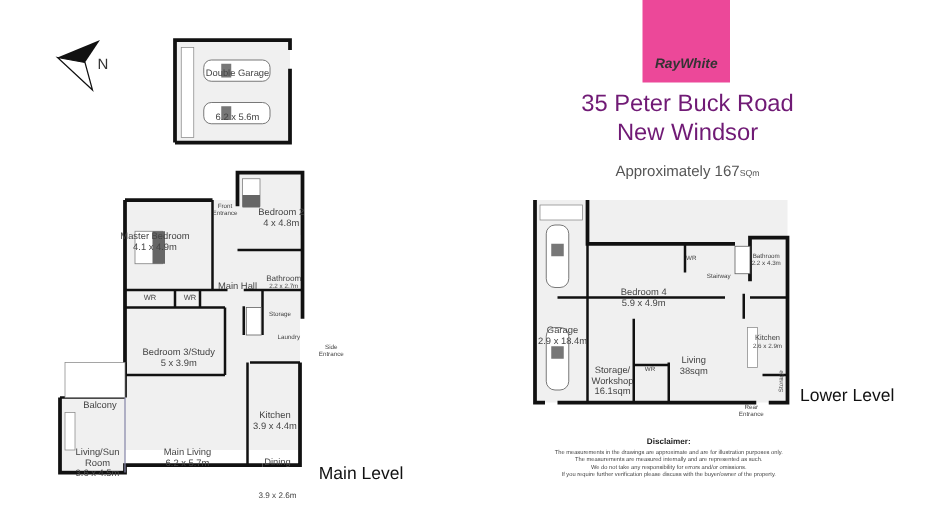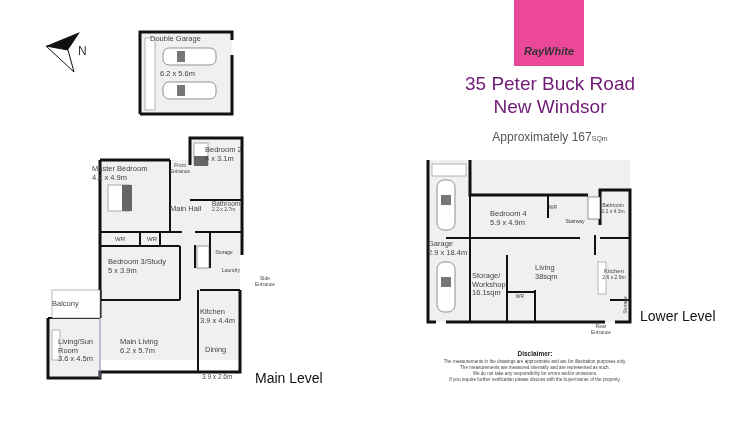--- a/index.html
+++ b/index.html
@@ -1,19 +1,19 @@
 <!DOCTYPE html>
 <html><head>
 <meta charset="utf-8">
 <style>
   * { box-sizing: border-box; margin: 0; padding: 0; }
   html, body { width: 748px; height: 421px; background: #ffffff; overflow: hidden; }
   body { position: relative; font-family: "Liberation Sans", sans-serif; color: #222; }
   .abs { position: absolute; }
-  .room-label { position: absolute; font-size: 7.5px; color: #444; line-height: 1.15; white-space: nowrap; }
+  .room-label { position: absolute; font-size: 7.5px; color: #444; text-align: center; line-height: 1.15; white-space: nowrap; margin-top: 20px; }
   .tiny { font-size: 5px; color: #444; position: absolute; text-align: center; line-height: 1.1; white-space: nowrap; }
   .logo { position: absolute; left: 514px; top: 0; width: 70px; height: 66px; background: #ec4899; }
   .logo span { position: absolute; left: 0; right: 0; top: 45px; text-align: center; font-size: 11px; font-weight: bold; font-style: italic; color: #333; }
   .addr { position: absolute; left: 440px; width: 220px; text-align: center; font-size: 19px; color: #701a75; }
   .approx { position: absolute; left: 440px; width: 220px; top: 130px; text-align: center; font-size: 12px; color: #555; }
   .approx small { font-size: 7px; }
   .level { position: absolute; font-size: 14px; color: #111; }
   .disclaimer { position: absolute; left: 410px; width: 250px; top: 350px; text-align: center; font-size: 4.6px; color: #444; line-height: 1.35; }
   .disclaimer b { display: block; font-size: 6.5px; color: #222; }
 </style>
@@ -85,21 +85,21 @@
   <rect x="52" y="330" width="8" height="30" fill="#fff" stroke="#888" stroke-width="0.6"></rect>
 </svg>
 
 <div class="room-label" style="left:150px;top:35px;width:80px">
   <div>Double Garage</div>
 </div>
 <div class="room-label" style="left:160px;top:70px;width:60px">6.2 x 5.6m</div>
 
 <div class="room-label" style="left:205px;top:146px;width:40px">
   <div>Bedroom 2</div>
-  <div>4 x 3.1m</div>
+  <div>4 x 4.8m</div>
 </div>
 <div class="tiny" style="left:168px;top:163px;width:24px;white-space:normal">Front Entrance</div>
 <div class="room-label" style="left:92px;top:165px;width:64px">
   <div>Master Bedroom</div>
   <div>4.1 x 4.9m</div>
 </div>
 <div class="room-label" style="left:170px;top:205px;width:40px">Main Hall</div>
 <div class="room-label" style="left:212px;top:200px;width:30px;font-size:6.5px">
   <div>Bathroom</div>
   <div style="font-size:5px">2.2 x 2.7m</div>

